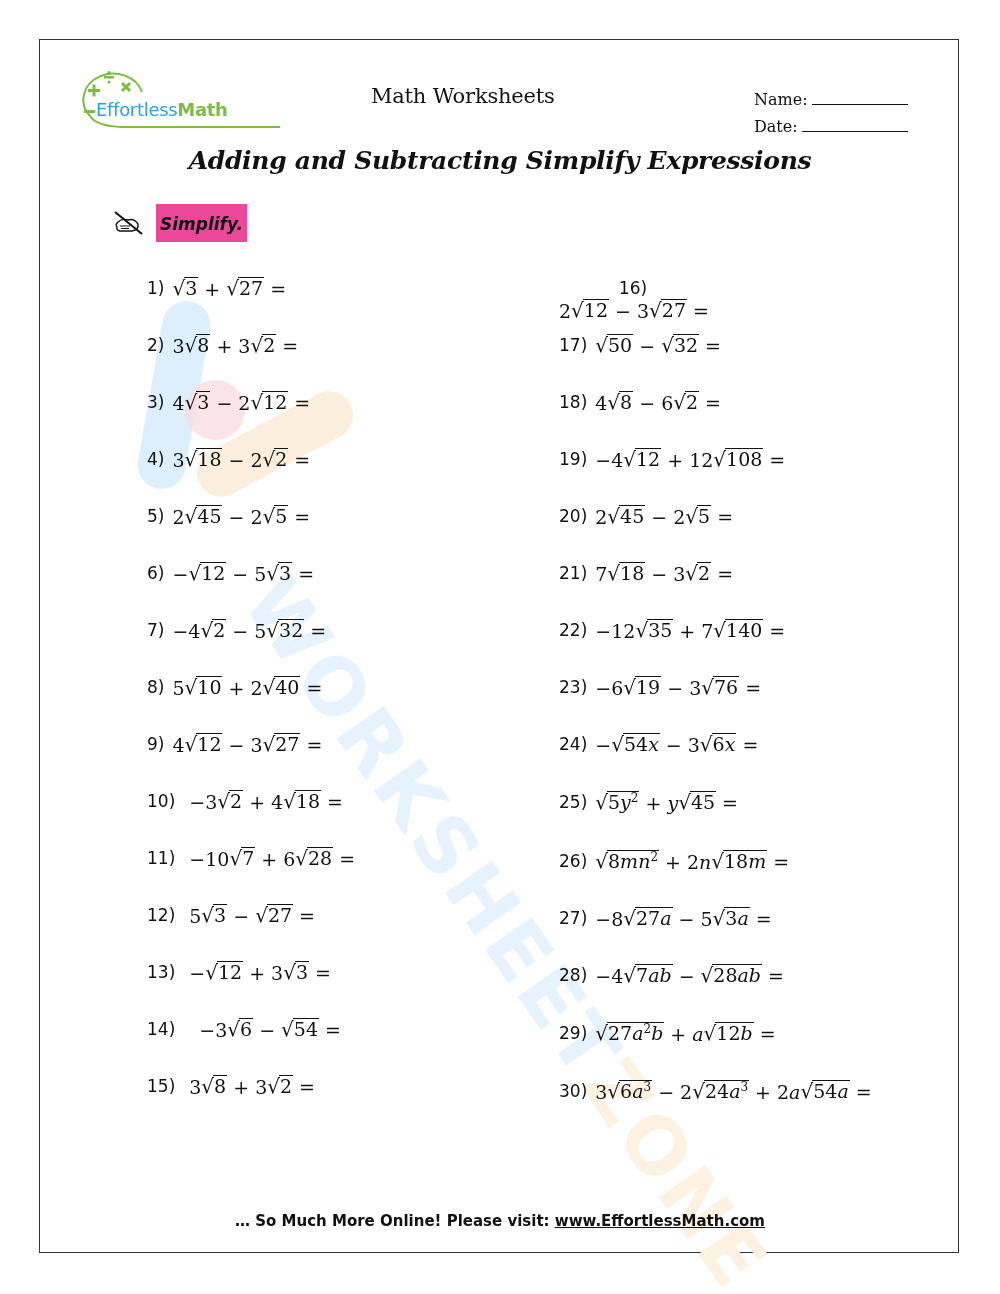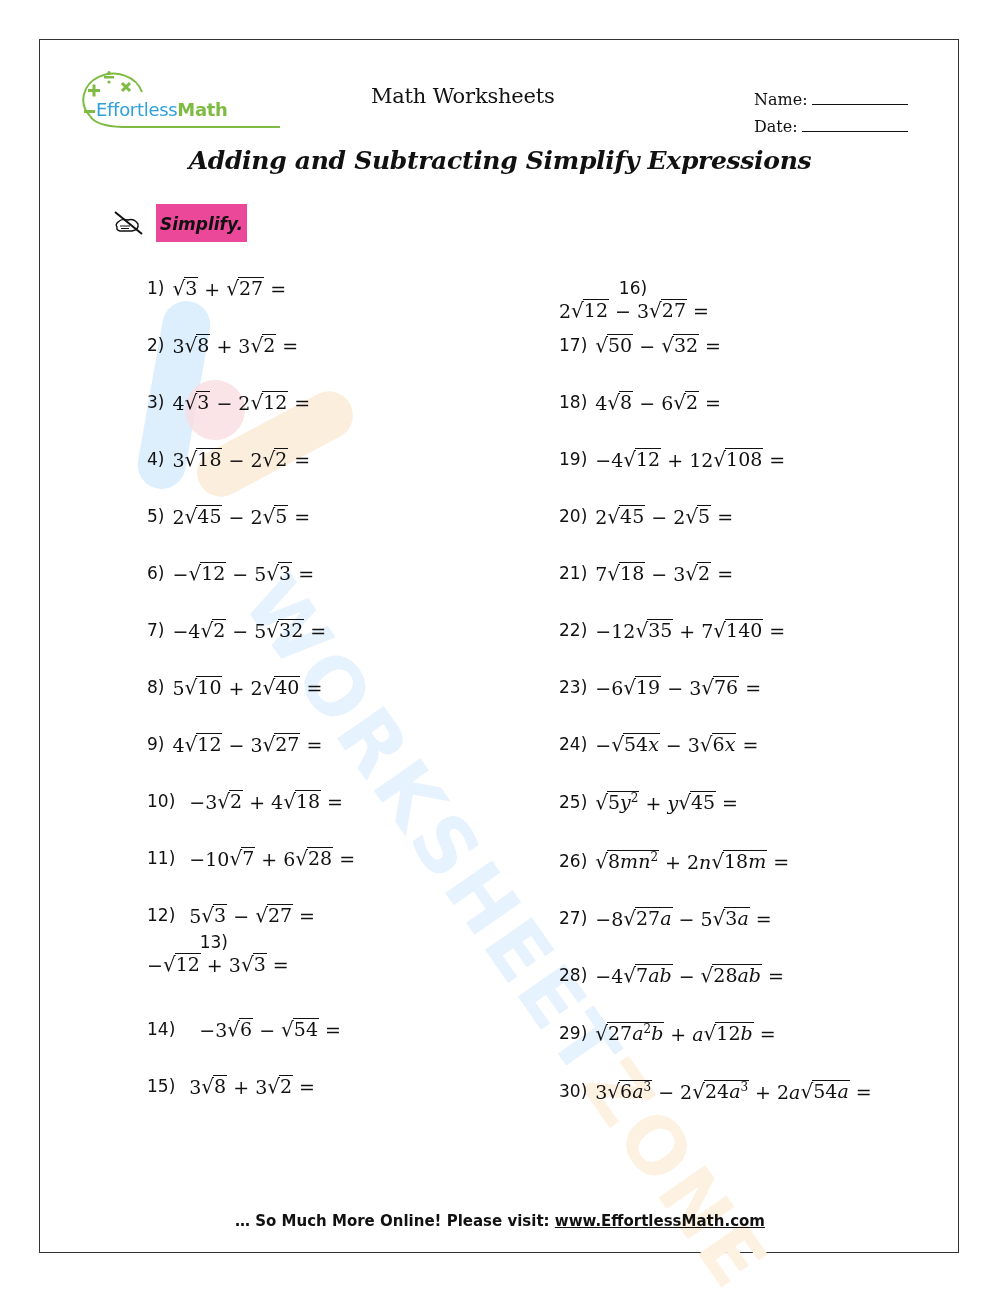--- a/index.html
+++ b/index.html
@@ -291,21 +291,21 @@
           <span class="arg">3</span>
         </span>
         <span class="tok op">−</span>
         <span class="tok rad">
           <span class="sym">√</span>
           <span class="arg">27</span>
         </span>
         <span class="tok op">=</span>
       </span>
     </div>
-    <div class="problem" style="top: 664px; flex-direction: column;">
+    <div class="problem" style="top: 684px;">
       <span class="num" style="margin-right: 14px;">13)</span>
       <span class="expr" aria-label="−√12 + 3√3 =">
         <span class="tok">−</span>
         <span class="tok rad">
           <span class="sym">√</span>
           <span class="arg">12</span>
         </span>
         <span class="tok op">+</span>
         <span class="tok">3</span>
         <span class="tok rad">

